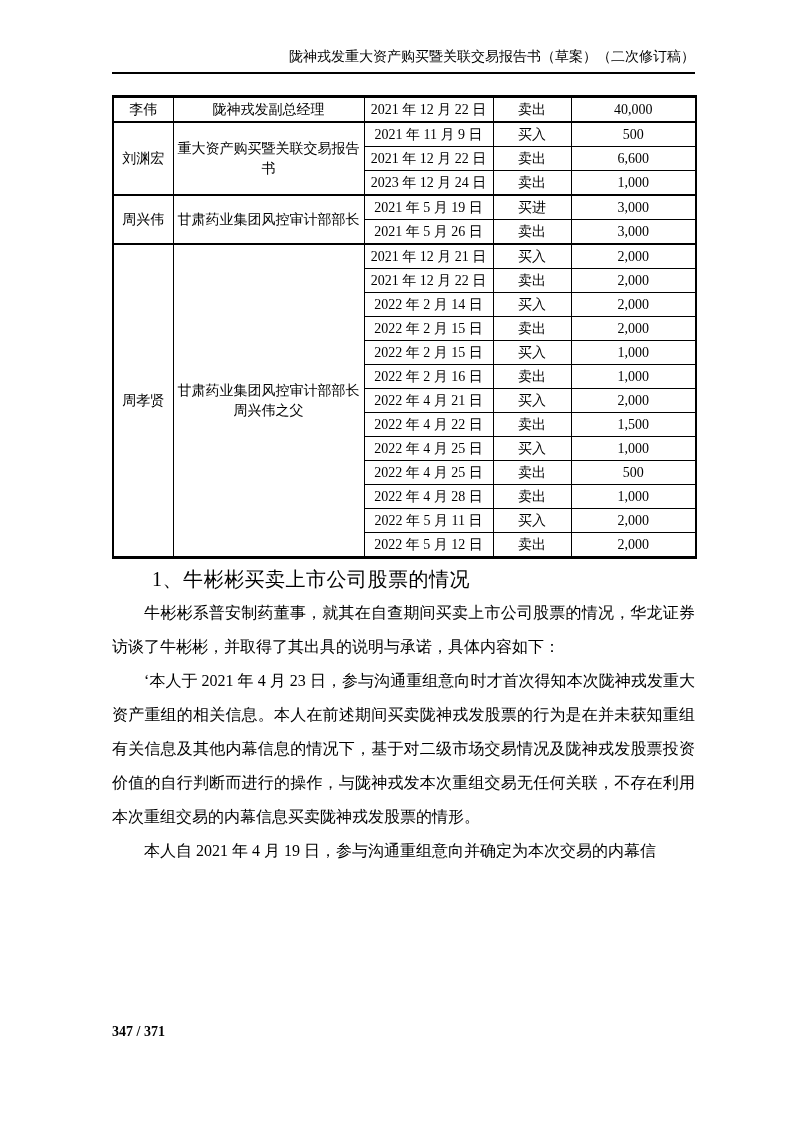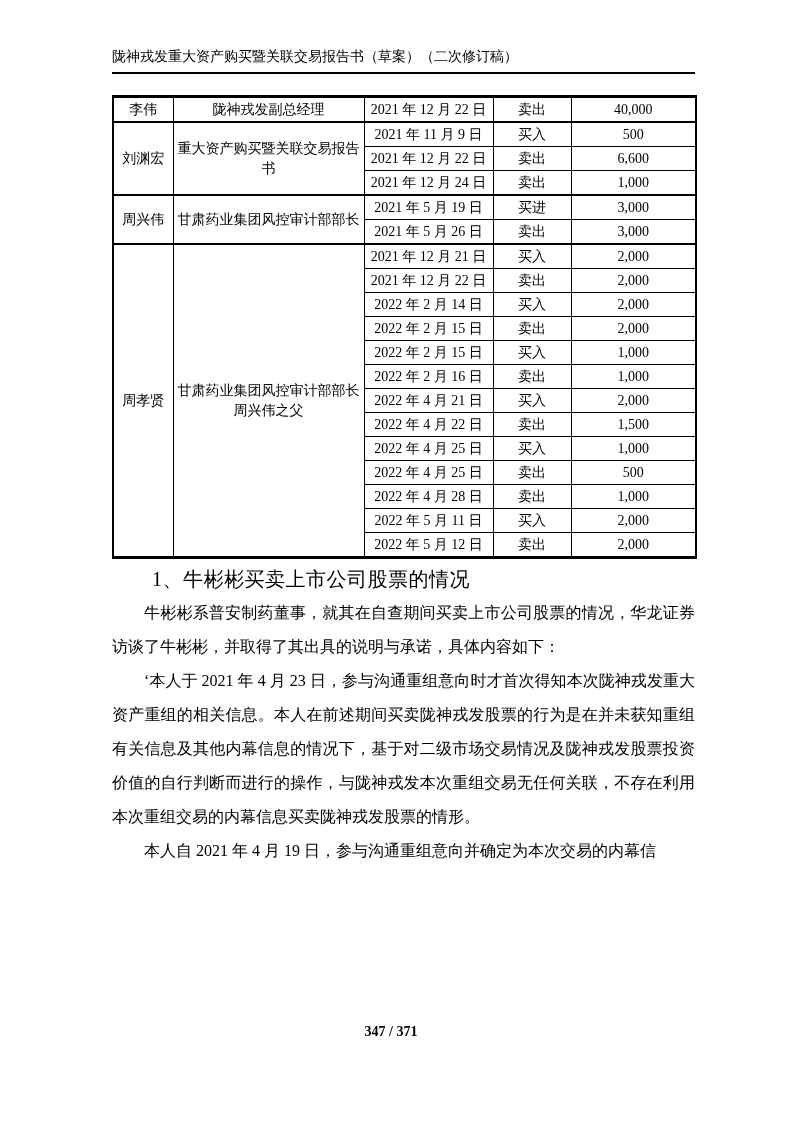--- a/index.html
+++ b/index.html
@@ -13,21 +13,21 @@
     color: #000;
     overflow: hidden;
   }
   
   .doc-header {
     position: absolute;
     top: 48px;
     left: 112px;
     width: 583px;
     display: flex;
-    justify-content: flex-start;
+    justify-content: flex-end;
     align-items: flex-end;
     font-size: 14px;
     line-height: 18px;
     padding-bottom: 6px;
     border-bottom: 2px solid #000;
   }
   
   .trades-table {
     position: absolute;
     top: 95px;
@@ -73,21 +73,21 @@
   .doc-body p {
     margin: 0;
     text-indent: 2em;
   }
   
   .page-number {
     position: absolute;
     top: 1024px;
     left: 112px;
     width: 558px;
-    text-align: center;
+    text-align: left;
     font-size: 14px;
     font-weight: bold;
   }
 </style>
 </head>
 <body>
 
 <div class="page">
 
   <div class="doc-header">
@@ -118,21 +118,21 @@
         <td>2021 年 11 月 9 日</td>
         <td>买入</td>
         <td>500</td>
       </tr>
       <tr>
         <td>2021 年 12 月 22 日</td>
         <td>卖出</td>
         <td>6,600</td>
       </tr>
       <tr>
-        <td>2021 年 12 月 24 日</td>
+        <td>2023 年 12 月 24 日</td>
         <td>卖出</td>
         <td>1,000</td>
       </tr>
 
       <tr class="group-start">
         <td class="name" rowspan="2">周兴伟</td>
         <td class="pos" rowspan="2">甘肃药业集团风控审计部部长</td>
         <td>2021 年 5 月 19 日</td>
         <td>买进</td>
         <td>3,000</td>

